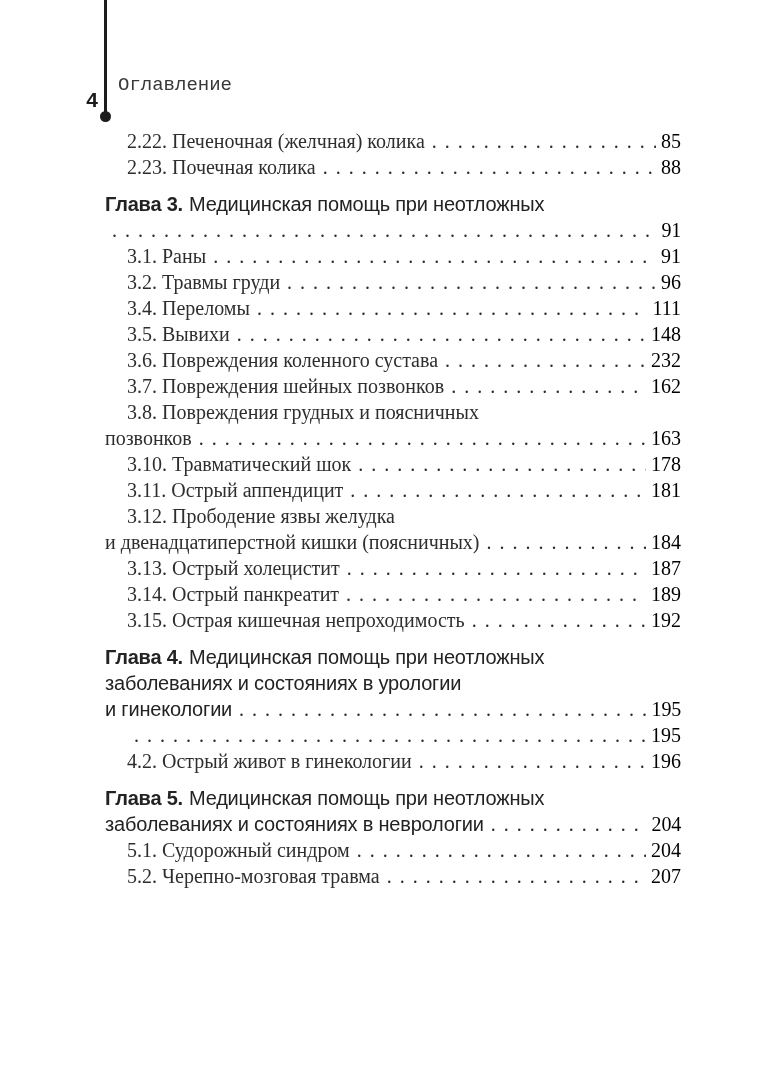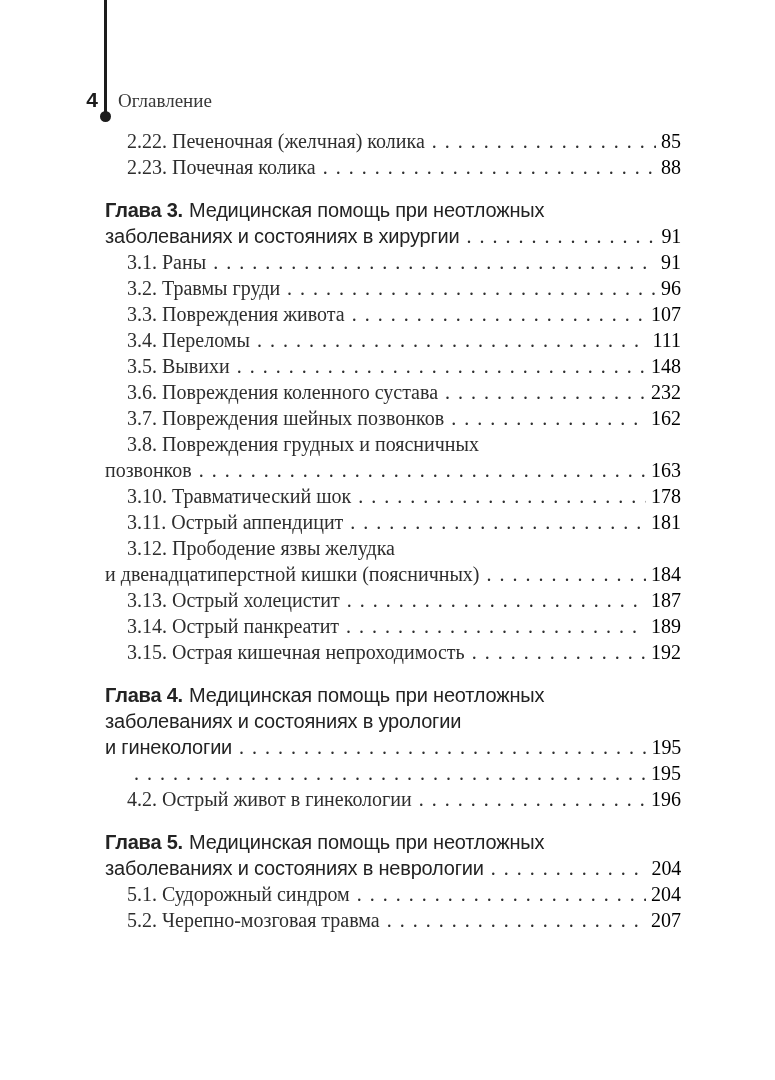--- a/index.html
+++ b/index.html
@@ -32,34 +32,34 @@
     left: 72px; top: 88px;
     width: 26px;
     text-align: right;
     font-family: "Liberation Sans", sans-serif;
     font-weight: bold;
     font-size: 21px;
     color: #1c1c1c;
   }
   .header-title {
     position: absolute;
-    left: 118px; top: 90px;
-    font-family: Liberation Serif, serif;
+    left: 118px; top: 74px;
+    font-family: Liberation Mono, monospace;
     font-size: 19px;
     color: #383838;
   }
 
   
   .toc {
     position: absolute;
     left: 105px; top: 128px;
     width: 576px;
   }
   .entry { }
-  .entry.chapter { margin-top: 17px; }
+  .entry.chapter { margin-top: 11px; }
   .line {
     line-height: 26px;
     white-space: nowrap;
   }
   .entry.item .line {
     font-family: "Liberation Serif", serif;
     font-size: 20px;
     color: #2e2e2e;
   }
   .entry.chapter .line {
@@ -117,44 +117,36 @@
       <div class="entry item">
         <div class="line last indent">
           <span class="text">2.23. Почечная колика</span>
           <span class="leader"></span>
           <span class="pagenum">88</span>
         </div>
       </div>
       <div class="entry chapter">
         <div class="line"><span class="text"><span class="bold">Глава 3.</span><span>Медицинская помощь при неотложных</span></span></div>
         <div class="line last">
-          <span class="text">заболеваниях и состояниях в хирургии</span>
           <span class="leader"></span>
           <span class="pagenum">91</span>
         </div>
       </div>
       <div class="entry item">
         <div class="line last indent">
           <span class="text">3.1. Раны</span>
           <span class="leader"></span>
           <span class="pagenum">91</span>
         </div>
       </div>
       <div class="entry item">
         <div class="line last indent">
           <span class="text">3.2. Травмы груди</span>
           <span class="leader"></span>
           <span class="pagenum">96</span>
-        </div>
-      </div>
-      <div class="entry item">
-        <div class="line last indent">
-          <span class="text">3.3. Повреждения живота</span>
-          <span class="leader"></span>
-          <span class="pagenum">107</span>
         </div>
       </div>
       <div class="entry item">
         <div class="line last indent">
           <span class="text">3.4. Переломы</span>
           <span class="leader"></span>
           <span class="pagenum">111</span>
         </div>
       </div>
       <div class="entry item">

